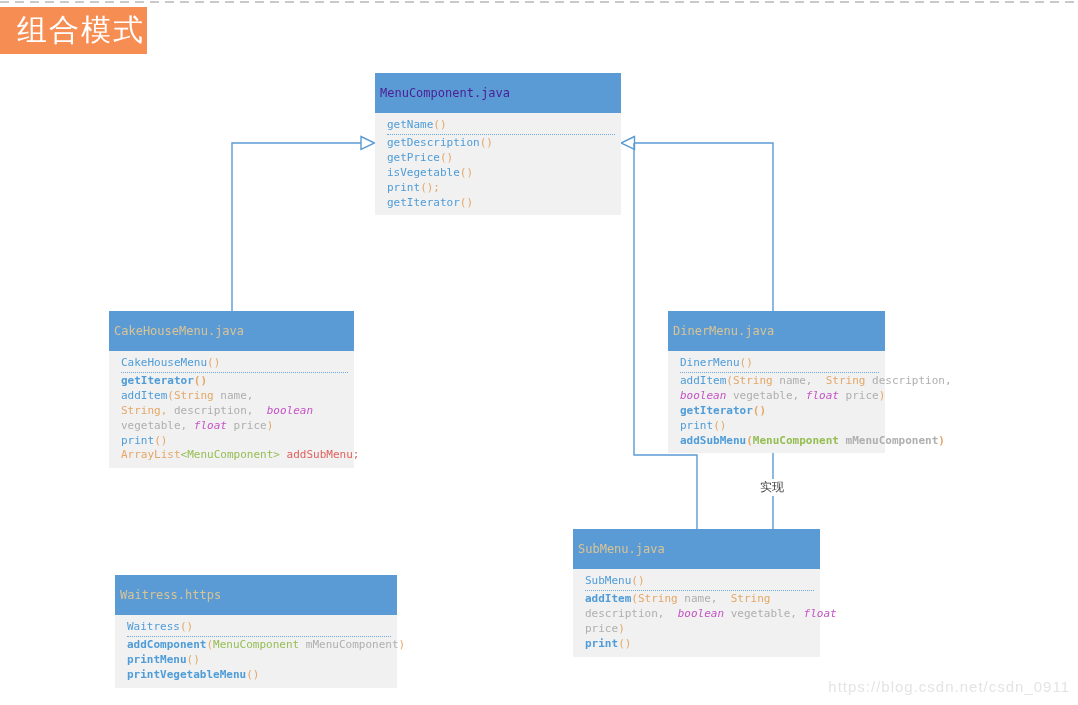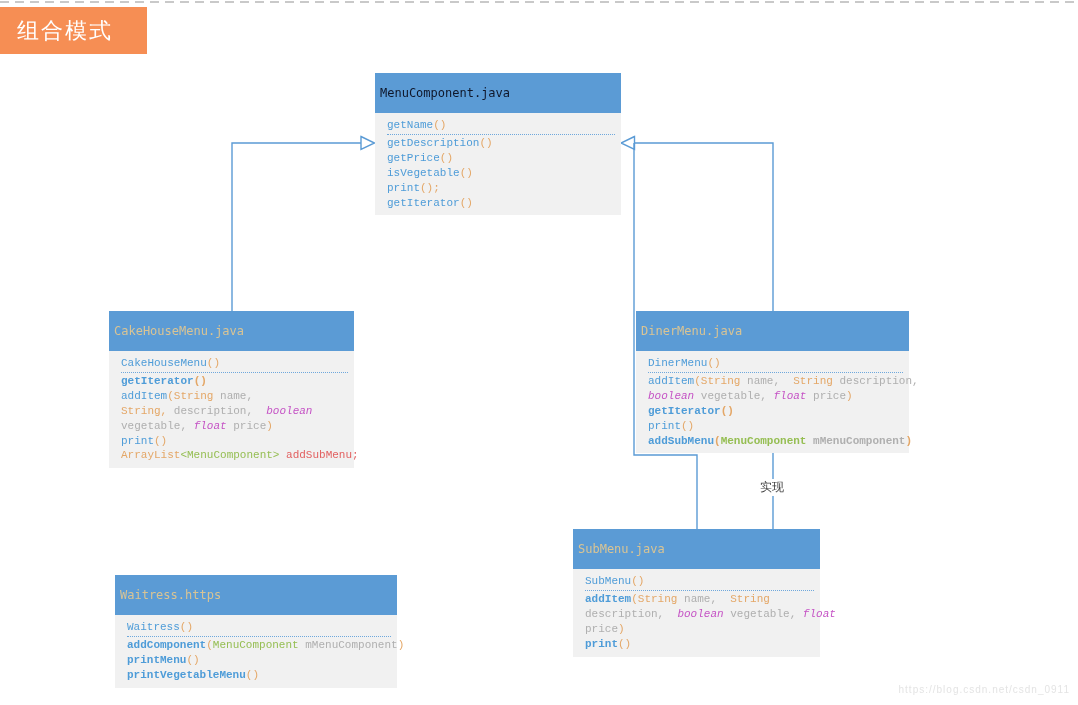--- a/index.html
+++ b/index.html
@@ -2,39 +2,39 @@
 <html><head>
 <meta charset="utf-8">
 <style>
   html,body{margin:0;padding:0;background:#fff;}
   .page{position:relative;width:1078px;height:705px;background:#ffffff;overflow:hidden;
         font-family:"DejaVu Sans Mono", monospace;}
   .top-dash{position:absolute;top:1px;left:0;width:1078px;height:2px;
         background:repeating-linear-gradient(90deg,#c9c9c9 0 9px,transparent 9px 15px);}
   .title-box{position:absolute;left:0;top:7px;width:147px;height:47px;background:#F68E54;
         display:flex;align-items:center;box-sizing:border-box;padding-left:17px;}
-  .title-box span{color:#ffffff;font-size:22px;letter-spacing:2px;
+  .title-box span{color:#ffffff;font-size:30px;letter-spacing:2px;
         font-family:"DejaVu Sans",sans-serif;text-align:right;}
   svg.connectors{position:absolute;left:0;top:0;}
   svg.connectors polyline, svg.connectors line{fill:none;stroke:#5B9BD5;stroke-width:1.4;}
   svg.connectors .arrowhead{fill:#ffffff;stroke:#5B9BD5;stroke-width:1.4;}
   .realize-label{position:absolute;left:757px;top:479px;background:#ffffff;color:#3f3f3f;
         font-size:12px;padding:0 3px;font-family:"DejaVu Sans",sans-serif;}
   .uml{position:absolute;box-sizing:border-box;}
   .hdr{background:#5B9BD5;height:40px;display:flex;align-items:center;
         padding-left:5px;font-size:12px;}
-  .hdr .olive{color:#0f172a;text-align:right;}
+  .hdr .olive{color:#4c1d95;text-align:right;}
   .hdr .tan{color:#D9C494;}
-  .body{background:#F1F1F1;padding:5px 6px 5px 12px;font-size:11px;line-height:14.9px;font-family:Liberation Mono, monospace;}
+  .body{background:#F1F1F1;padding:5px 6px 5px 12px;font-size:11px;line-height:14.9px;}
   .ln{white-space:pre;}
   .sep{border-top:1px dotted #6FA8DC;margin:1px 0;}
   .m{color:#4E9CD8;} .p{color:#E4A767;} .g{color:#AFAFAF;}
   .k{color:#C553C5;font-style:italic;} .t{color:#95BE52;} .r{color:#E26060;}
   .b{font-weight:bold;}
-  .watermark{position:absolute;right:8px;bottom:10px;color:#E4E4E4;font-size:10px;
+  .watermark{position:absolute;right:8px;bottom:10px;color:#E4E4E4;font-size:15px;
         font-family:"Liberation Sans",sans-serif;letter-spacing:1px;}
 </style>
 </head>
 <body>
 
 <div class="page">
 
   <div class="top-dash"></div>
 
   <div class="title-box">
@@ -76,21 +76,21 @@
         <div class="sep"></div>
         <div class="ln"><span class="m b">getIterator</span><span class="p b">()</span></div>
         <div class="ln"><span class="m">addItem</span><span class="p">(String</span><span class="g"> name,</span></div>
         <div class="ln"><span class="p">String,</span><span class="g"> description,  </span><span class="k">boolean</span></div>
         <div class="ln"><span class="g">vegetable, </span><span class="k">float</span><span class="g"> price</span><span class="p">)</span></div>
         <div class="ln"><span class="m">print</span><span class="p">()</span></div>
         <div class="ln"><span class="p">ArrayList</span><span class="t">&lt;MenuComponent&gt;</span><span class="r"> addSubMenu;</span></div>
       </div>
   </div>
 
-  <div class="uml" style="left:636px;top:311px;width:273px">
+  <div class="uml" style="left:668px;top:311px;width:217px">
     <div class="hdr">
       <span class="tan">DinerMenu.java</span>
     </div>
     <div class="body">
         <div class="ln"><span class="m">DinerMenu</span><span class="p">()</span></div>
         <div class="sep"></div>
         <div class="ln"><span class="m">addItem</span><span class="p">(String</span><span class="g"> name,  </span><span class="p">String</span><span class="g"> description,</span></div>
         <div class="ln"><span class="k">boolean</span><span class="g"> vegetable, </span><span class="k">float</span><span class="g"> price</span><span class="p">)</span></div>
         <div class="ln"><span class="m b">getIterator</span><span class="p b">()</span></div>
         <div class="ln"><span class="m">print</span><span class="p">()</span></div>

